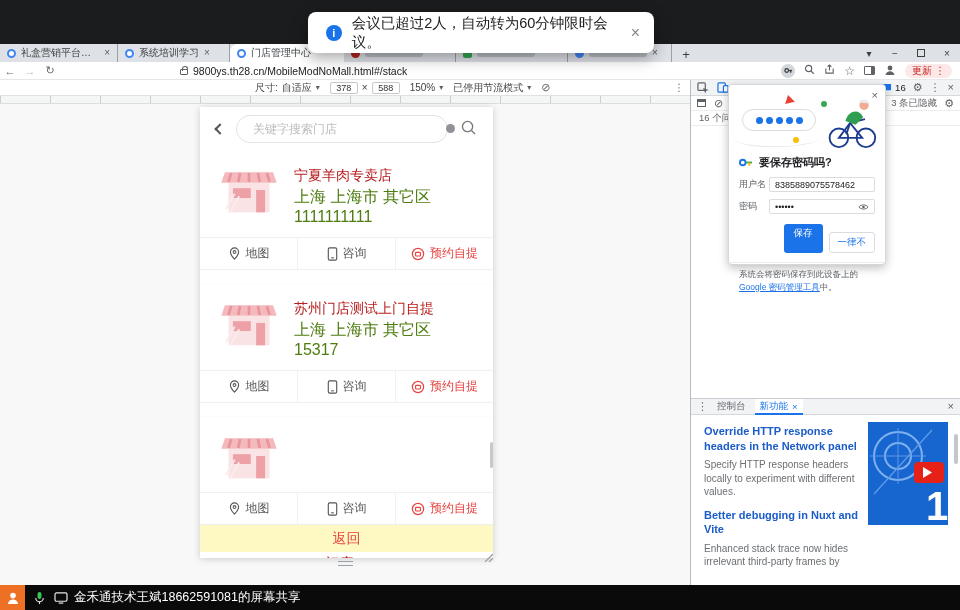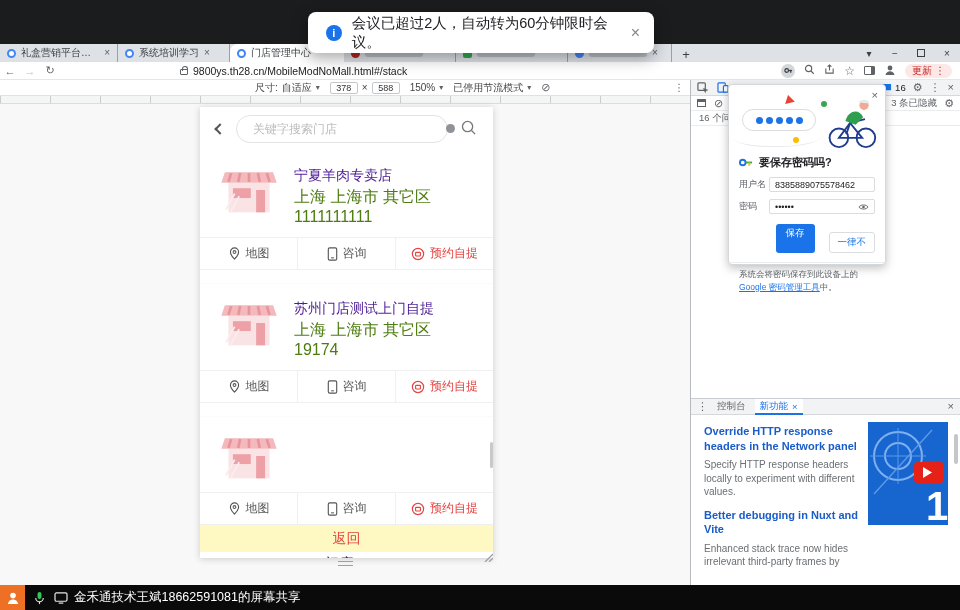--- a/index.html
+++ b/index.html
@@ -52,21 +52,21 @@
   
   .frame { position:absolute; left:200px; top:27px; width:293px; height:451px; background:#fff; box-shadow:0 1px 7px rgba(0,0,0,.18); overflow:hidden; }
   .app-header { height:44px; display:flex; align-items:center; position:relative; }
   .chev-left { width:8px; height:8px; border-left:2px solid #555; border-bottom:2px solid #555; transform:rotate(45deg); margin-left:16px; }
   .search-pill { margin-left:12px; width:212px; height:28px; border:1px solid #e3e3e3; border-radius:14px; display:flex; align-items:center; padding-left:16px; font-size:12px; color:#bcbcbc; position:relative; }
   .touch-dot { position:absolute; right:38px; top:17px; width:9px; height:9px; border-radius:50%; background:#8f9397; }
   .store-card { border-bottom:1px solid #fbfbfb; }
   .store-main { display:flex; padding:14px 14px 11px 20px; }
   .store-icon { width:58px; height:50px; flex:0 0 auto; }
   .store-text { margin-left:16px; padding-top:2px; }
-  .store-name { font-size:14px; color:#4c1d95; }
+  .store-name { font-size:14px; color:#b91c1c; }
   .store-addr { font-size:16px; color:#4d7c0f; margin-top:2px; }
   .store-actions { display:flex; border-top:1px solid #f0f0f0; border-bottom:1px solid #f0f0f0; height:33px; margin-bottom:13px; }
   .act { flex:1; display:flex; align-items:center; justify-content:center; gap:5px; font-size:12px; color:#555; }
   .act + .act { border-left:1px solid #f0f0f0; }
   .act.red { color:#e64340; }
   .backbar { position:absolute; left:0; top:417px; width:293px; height:28px; background:#fef9c3; border-top:1px solid #efefef; display:flex; align-items:center; justify-content:center; font-size:14px; color:#e64340; }
   .frame-scrollthumb { position:absolute; right:0; top:335px; width:3px; height:26px; background:#c9c9c9; border-radius:2px; }
   .drag-handle { position:absolute; left:338px; top:481px; width:15px; height:5px; border-top:1.5px solid #9aa0a6; border-bottom:1.5px solid #9aa0a6; }
   .resize-corner { position:absolute; left:483px; top:472px; width:10px; height:10px; }
 
@@ -103,21 +103,21 @@
   .tri { position:absolute; left:55px; top:2px; width:0; height:0; border-left:5px solid transparent; border-right:5px solid transparent; border-bottom:8px solid #ea4335; transform:rotate(-14deg); }
   .gdot { position:absolute; left:92px; top:8px; width:6px; height:6px; border-radius:50%; background:#34a853; }
   .ydot { position:absolute; left:64px; top:44px; width:6px; height:6px; border-radius:50%; background:#fbbc04; }
   .curve { position:absolute; left:4px; top:30px; width:90px; height:24px; border-bottom:1.5px solid #e8eaed; border-radius:0 0 50% 40%; }
   .cyclist { position:absolute; right:6px; top:2px; }
   .pwd-titlerow { display:flex; align-items:center; gap:6px; padding:4px 10px 0; font-weight:bold; font-size:11px; color:#202124; }
   .pwd-row { display:flex; align-items:center; margin:7px 10px 0; }
   .pwd-row label { width:30px; color:#5f6368; font-size:9px; flex:0 0 auto; }
   .pwd-input { flex:1; height:15px; border:1px solid #dadce0; border-radius:2px; display:flex; align-items:center; padding:0 5px; font-size:9px; color:#202124; }
   .pwd-input .val { flex:1; white-space:nowrap; overflow:hidden; }
-  .pwd-btns { display:flex; justify-content:flex-end; gap:14px; margin:10px 10px 0; }
+  .pwd-btns { display:flex; justify-content:flex-end; gap:6px; margin:10px 10px 0; }
   .btn-save { background:#1a73e8; color:#fff; border-radius:3px; font-size:9.5px; padding:3px 10px; }
   .btn-never { background:#fff; color:#1a73e8; border:1px solid #dadce0; border-radius:3px; font-size:9.5px; padding:3px 8px;margin-top:8px; }
   .pwd-foot { border-top:1px solid #ebedef; margin-top:9px; padding:5px 10px 0; font-size:8.5px; line-height:1.5; color:#5f6368; }
   .pwd-foot a { color:#1a73e8; text-decoration:underline; }
 
   
   .toast { position:absolute; left:308px; top:12px; width:346px; height:41px; background:#fff; border-radius:8px; box-shadow:0 5px 16px rgba(0,0,0,.35); display:flex; align-items:center; z-index:100; }
   .info-ic { width:16px; height:16px; border-radius:50%; background:#1a73e8; color:#fff; font-size:11px; font-weight:bold; display:flex; align-items:center; justify-content:center; margin:0 10px 0 18px; font-style:normal; }
   .toast-text { font-size:14.5px; color:#202124; }
   .toast-x { margin-left:auto; margin-right:14px; color:#80868b; font-size:16px; }
@@ -315,21 +315,21 @@
                 <line x1="32" y1="9" x2="32" y2="19" stroke="#e9949b" stroke-width="3"></line>
                 <line x1="42" y1="9" x2="44" y2="19" stroke="#e9949b" stroke-width="3"></line>
                 <line x1="52" y1="9" x2="55" y2="19" stroke="#e9949b" stroke-width="3"></line>
               <rect x="14" y="26" width="20" height="11" fill="#eda0a6"></rect>
               <rect x="40" y="28" width="10" height="25" fill="#eda0a6"></rect>
               <line x1="6" y1="50" x2="16" y2="32" stroke="#fbeced" stroke-width="2"></line>
                 <line x1="11" y1="53" x2="21" y2="35" stroke="#fbeced" stroke-width="2"></line>
             </svg>
             <div class="store-text">
               <div class="store-name">苏州门店测试上门自提</div>
-              <div class="store-addr">上海 上海市 其它区 19174</div>
+              <div class="store-addr">上海 上海市 其它区 15317</div>
             </div>
           </div>
           <div class="store-actions">
             <div class="act">
               <svg width="13" height="13" viewBox="0 0 14 14">
                   <path d="M7 1a4.4 4.4 0 0 1 4.4 4.4C11.4 8.6 7 13 7 13S2.6 8.6 2.6 5.4A4.4 4.4 0 0 1 7 1z" fill="none" stroke="#555" stroke-width="1.2"></path>
                   <circle cx="7" cy="5.4" r="1.5" fill="none" stroke="#555" stroke-width="1.1"></circle>
                 </svg>
               <span>地图</span>
             </div>

